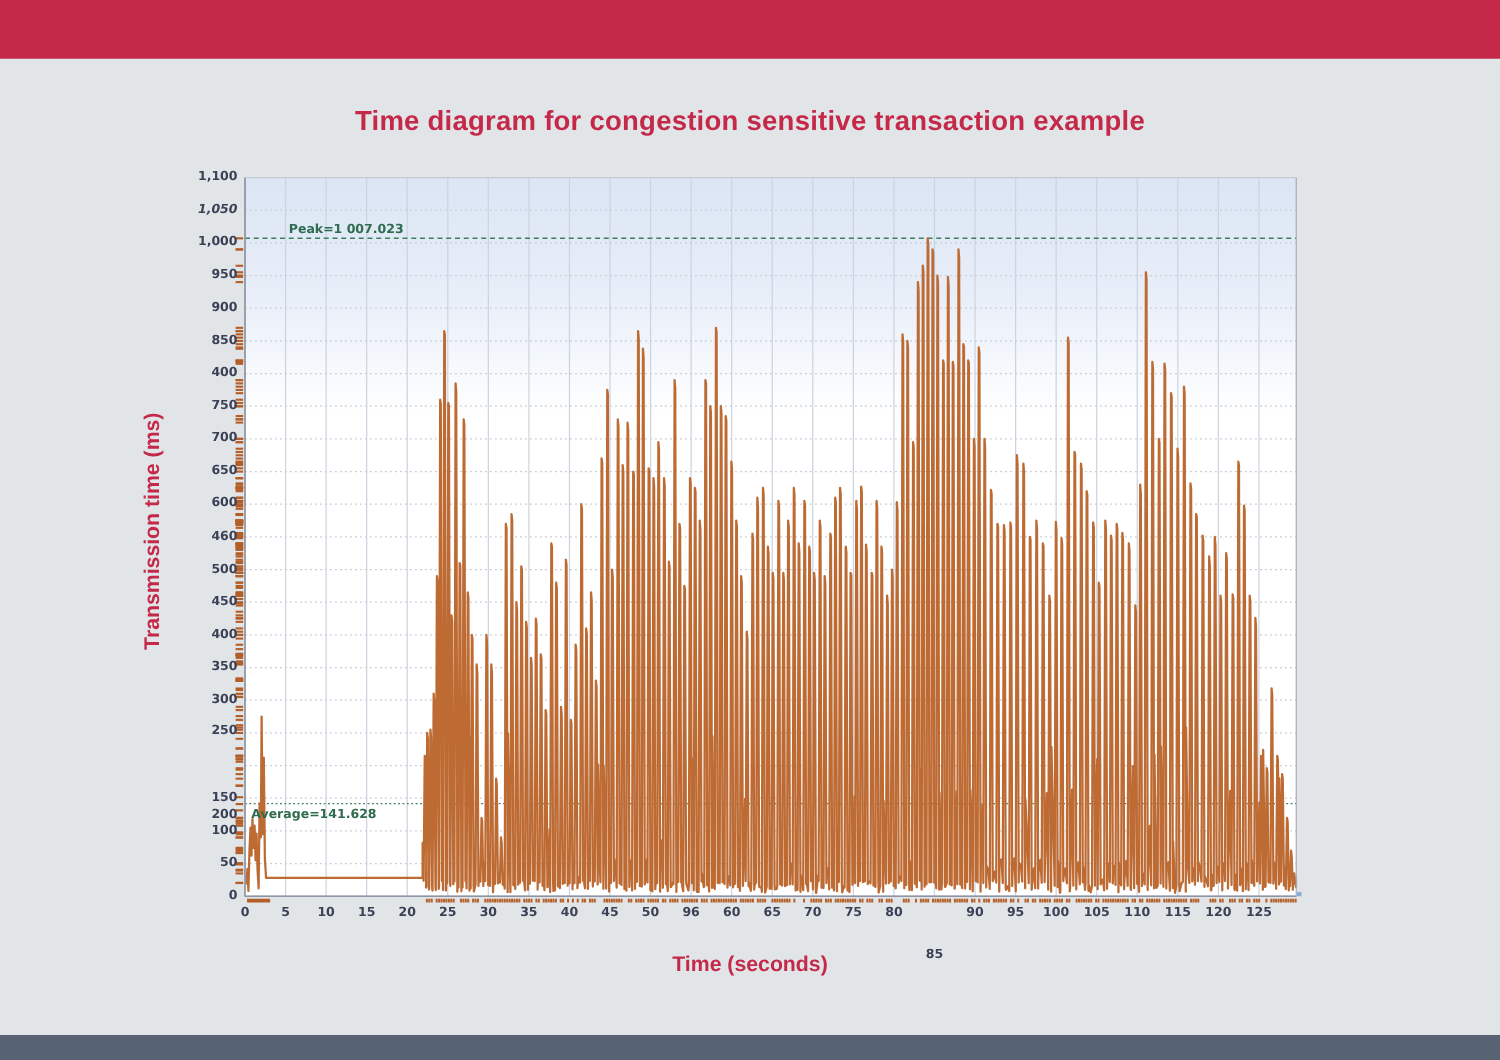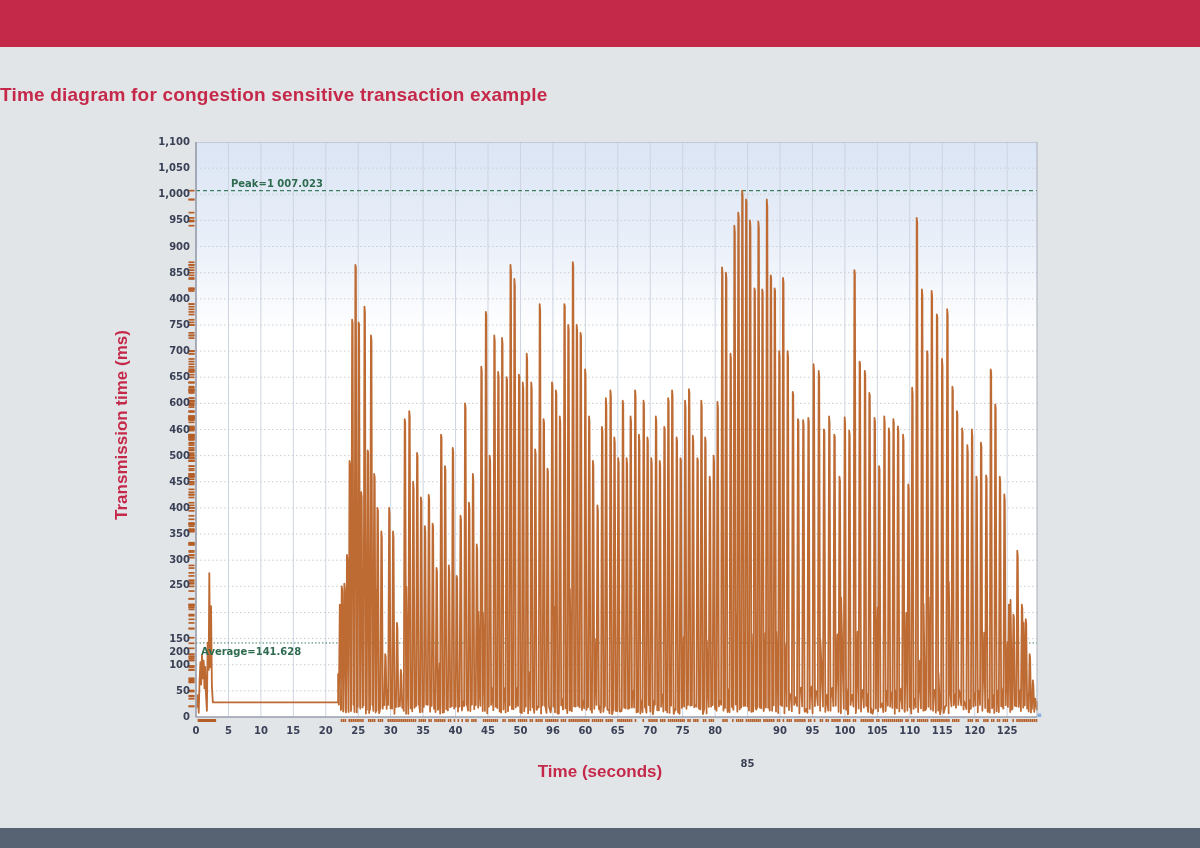--- a/index.html
+++ b/index.html
@@ -4,22 +4,22 @@
 <style>
   html,body{margin:0;padding:0;}
   body{
     width:1200px;height:848px;position:relative;overflow:hidden;
     background:#e2e5e8;
     font-family:"Liberation Sans", sans-serif;
   }
   .topbar{position:absolute;left:0;top:0;width:1200px;height:47px;background:#c5294a;}
   .footer{position:absolute;left:0;top:828px;width:1200px;height:20px;background:#576272;}
   .chart-title{
-    position:absolute;left:0;top:84px;width:1200px;
-    color:#c5294a;font-size:19px;font-weight:700;letter-spacing:.2px;
+    position:absolute;left:0;top:84px;width:1200px;text-align:center;
+    color:#c5294a;font-size:22px;font-weight:700;letter-spacing:.2px;
   }
   .y-axis-title{
     position:absolute;left:122px;top:425px;
     transform:translate(-50%,-50%) rotate(-90deg);transform-origin:center;
     color:#c5294a;font-size:17px;font-weight:600;white-space:nowrap;
   }
   .x-axis-title{
     position:absolute;left:0;top:762px;width:1200px;text-align:center;
     color:#c5294a;font-size:17px;font-weight:600;
   }
@@ -636,21 +636,21 @@
     <div class="tick ytick" style="left: 132px; top: 423.5px;">460</div>
     <div class="tick ytick" style="left: 132px; top: 397.364px;">600</div>
     <div class="tick ytick" style="left: 132px; top: 371.227px;">650</div>
     <div class="tick ytick" style="left: 132px; top: 345.091px;">700</div>
     <div class="tick ytick" style="left: 132px; top: 318.955px;">750</div>
     <div class="tick ytick" style="left: 132px; top: 292.818px;">400</div>
     <div class="tick ytick" style="left: 132px; top: 266.682px;">850</div>
     <div class="tick ytick" style="left: 132px; top: 240.545px;">900</div>
     <div class="tick ytick" style="left: 132px; top: 214.409px;">950</div>
     <div class="tick ytick" style="left: 132px; top: 188.273px;">1,000</div>
-    <div class="tick ytick" style="left: 132px; top: 162.136px;">1,050</div>
+    <div class="tick ytick" style="left: 132px; top: 162.136px; font-style: italic;">1,050</div>
     <div class="tick ytick" style="left: 132px; top: 136px;">1,100</div>
     <div class="tick xtick" style="left: 176px; top: 725px;">0</div>
     <div class="tick xtick" style="left: 208.446px; top: 725px;">5</div>
     <div class="tick xtick" style="left: 240.892px; top: 725px;">10</div>
     <div class="tick xtick" style="left: 273.338px; top: 725px;">15</div>
     <div class="tick xtick" style="left: 305.784px; top: 725px;">20</div>
     <div class="tick xtick" style="left: 338.23px; top: 725px;">25</div>
     <div class="tick xtick" style="left: 370.676px; top: 725px;">30</div>
     <div class="tick xtick" style="left: 403.122px; top: 725px;">35</div>
     <div class="tick xtick" style="left: 435.568px; top: 725px;">40</div>

